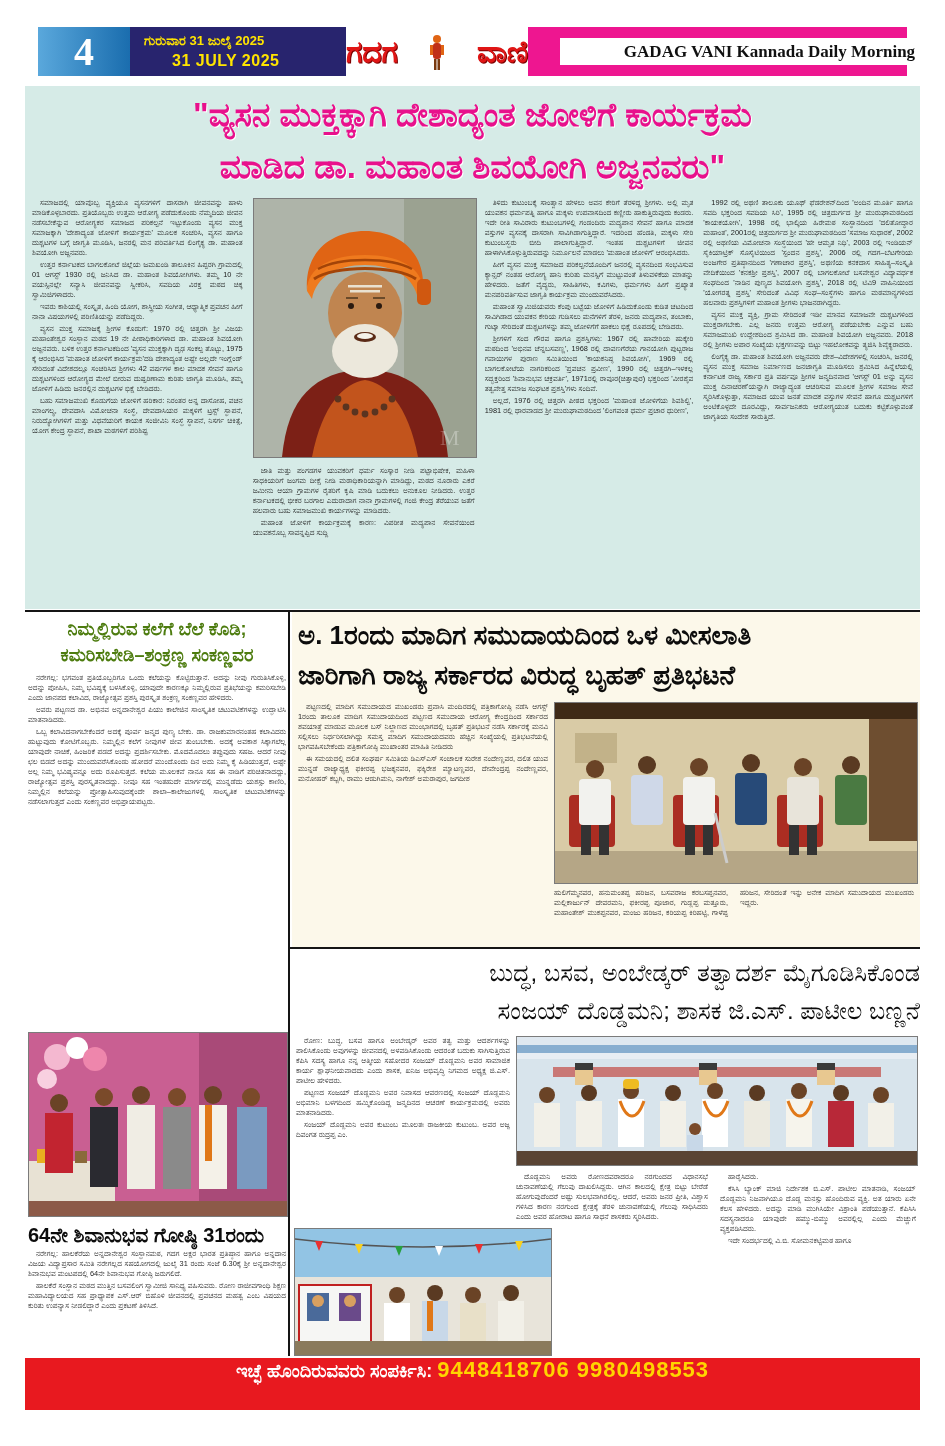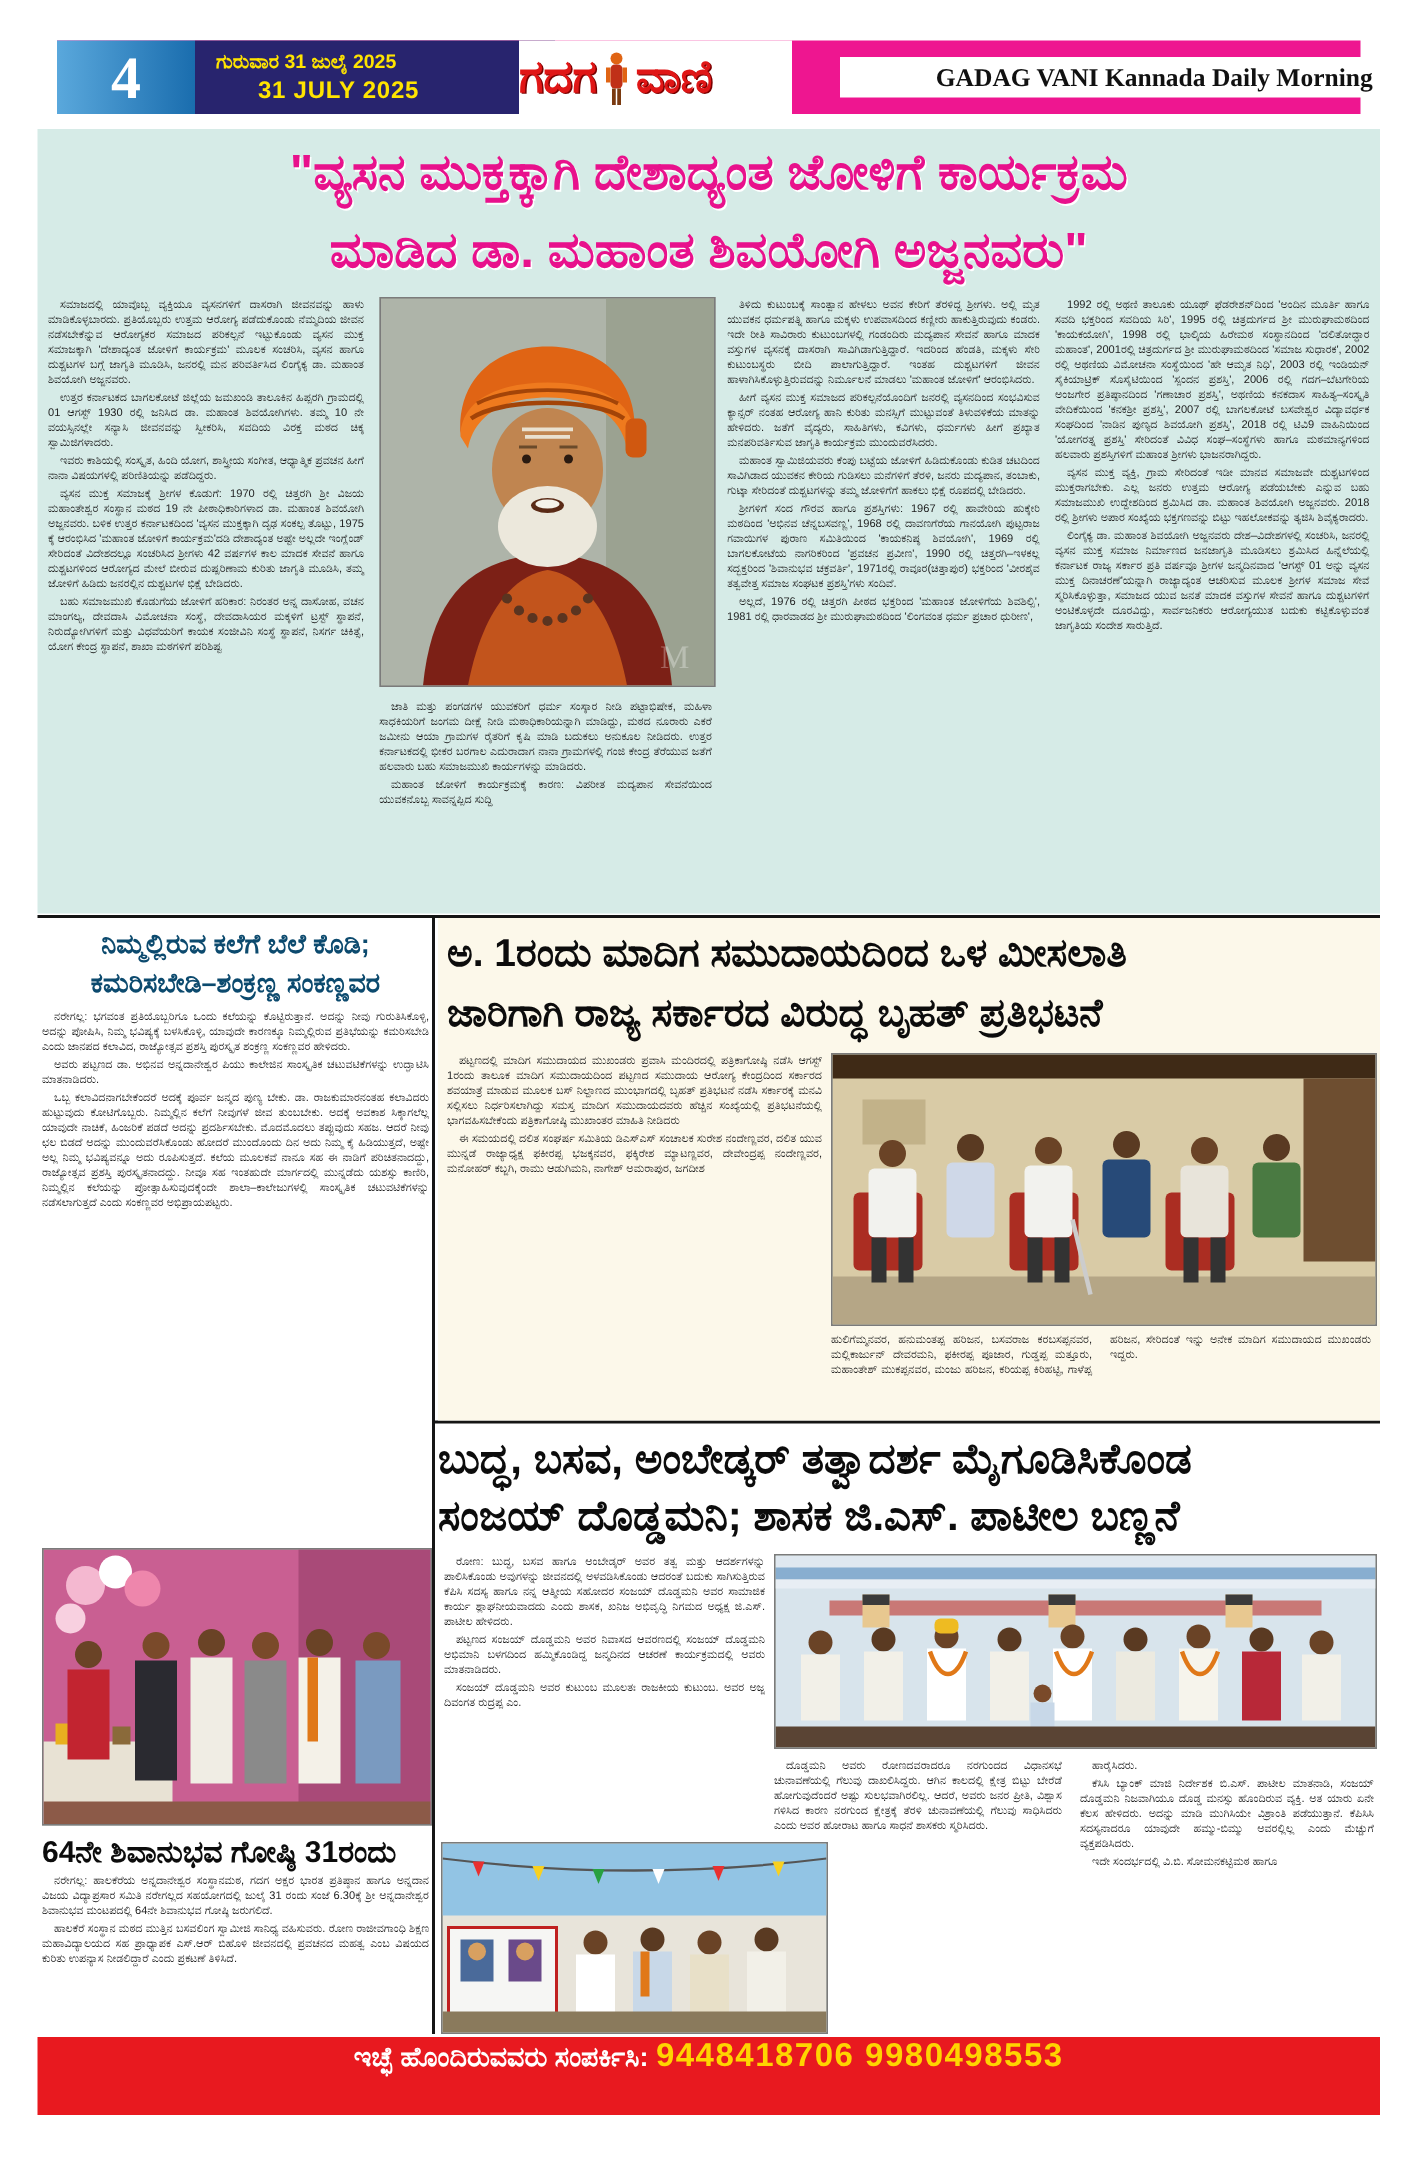--- a/index.html
+++ b/index.html
@@ -9,21 +9,21 @@
   .band{position:absolute;left:38px;top:27px;width:869px;height:49px;background:#ee1690;}
   .pagenum{position:absolute;left:0;top:0;width:92px;height:49px;
            background:linear-gradient(90deg,#5aa8dc,#1a6dae);color:#ffffff;
            font-family:"Liberation Serif",serif;font-weight:bold;font-size:40px;
            display:flex;align-items:center;justify-content:center;}
   .datebox{position:absolute;left:92px;top:0;width:240px;height:49px;background:#28246e;
            color:#ffe400;padding:4px 0 0 14px;box-sizing:border-box;}
   .datebox .d1{font-size:13px;font-weight:bold;line-height:19px;}
   .datebox .d2{font-size:16px;font-weight:bold;line-height:21px;letter-spacing:.5px;margin-left:28px;}
   .logobox{position:absolute;left:308px;top:0;width:182px;height:49px;background:#ffffff;
-           display:flex;align-items:center;justify-content:flex-start;gap:4px;}
+           display:flex;align-items:center;justify-content:space-between;gap:4px;}
   .lg{color:#e01616;font-weight:bold;font-size:30px;line-height:30px;
       font-family:"Liberation Serif",serif;text-shadow:1px 1px 0 #7a0000;}
   .mast{position:absolute;left:522px;top:11px;width:347px;height:27px;background:#ffffff;
         display:flex;align-items:center;justify-content:center;color:#111;
         font-family:"Liberation Serif",serif;font-weight:bold;font-size:17px;padding-left:36px;}
   
   .lead{position:absolute;left:25px;top:86px;width:895px;height:523px;background:#d6ebe7;overflow:hidden;}
   .lead-h{position:absolute;left:0;right:0;text-align:center;font-weight:bold;color:#e8118c;
           font-size:33px;line-height:50px;text-shadow:1px 1px 0 #ffffff;}
   .lead-cols{position:absolute;left:7px;top:112px;width:881px;bottom:4px;display:flex;gap:10px;overflow:hidden;}
@@ -32,37 +32,37 @@
   .lcol1{width:212px;}
   .lcol2{width:222px;display:flex;flex-direction:column;}
   .lcol3{width:210px;}
   .lcol4{width:211px;}
   .photo-frame{border:1px solid #7b7b7b;background:#9aa095;}
   .lcol2 .txt{flex:1;margin-top:8px;overflow:hidden;}
   
   .hline,.vline{position:absolute;background:#151515;}
   
   .art{position:absolute;left:28px;top:616px;width:258px;height:414px;overflow:hidden;}
-  .art-h{font-weight:bold;color:#0c4a6e;font-size:18px;line-height:26px;text-align:center;}
+  .art-h{font-weight:bold;color:#4d7c0f;font-size:18px;line-height:26px;text-align:center;}
   .art .kbody{margin-top:5px;height:340px;}
   .art-photo{position:absolute;left:28px;top:1032px;width:258px;height:183px;}
   .shiva{position:absolute;left:28px;top:1221px;width:258px;height:134px;overflow:hidden;}
   .shiva-h{font-weight:bold;color:#0c0c0c;font-size:20px;line-height:28px;text-align:left;}
   
   .protest{position:absolute;left:292px;top:612px;width:628px;height:335px;background:#fcf8ea;overflow:hidden;}
   .protest-h{position:absolute;left:6px;width:616px;font-weight:bold;color:#0c0c0c;
              font-size:26px;line-height:38px;text-align:left;}
   .protest-body{position:absolute;left:6px;top:90px;width:250px;height:240px;}
   .protest-photo{position:absolute;left:262px;top:90px;width:362px;height:180px;}
   .protest-names{position:absolute;left:262px;top:276px;width:360px;height:54px;
                  column-count:2;column-gap:12px;}
   
   .bday{position:absolute;left:292px;top:950px;width:628px;height:406px;background:#ffffff;overflow:hidden;}
-  .bday-h{position:absolute;left:0;width:628px;font-weight:bold;color:#0c0c0c;
-          font-size:28px;line-height:37px;text-align:left;}
+  .bday-h{position:absolute;left:0;width:628px;font-weight:normal;color:#0c0c0c;
+          font-size:24px;line-height:37px;text-align:right;}
   .bday-col1{position:absolute;left:4px;top:86px;width:214px;height:188px;}
   .bday-photo{position:absolute;left:224px;top:86px;width:400px;height:128px;}
   .bday-cont1{position:absolute;left:224px;top:222px;width:192px;height:180px;}
   .bday-cont2{position:absolute;left:428px;top:222px;width:196px;height:180px;}
   .bday-photo2{position:absolute;left:2px;top:278px;width:256px;height:126px;}
   
   .banner{position:absolute;left:25px;top:1358px;width:895px;height:52px;background:#e8191f;
           text-align:center;color:#ffffff;overflow:hidden;}
   .banner .b1{font-size:18px;font-weight:bold;line-height:26px;margin-top:1px;}
   .banner .b2{font-size:18px;font-weight:bold;line-height:24px;}

